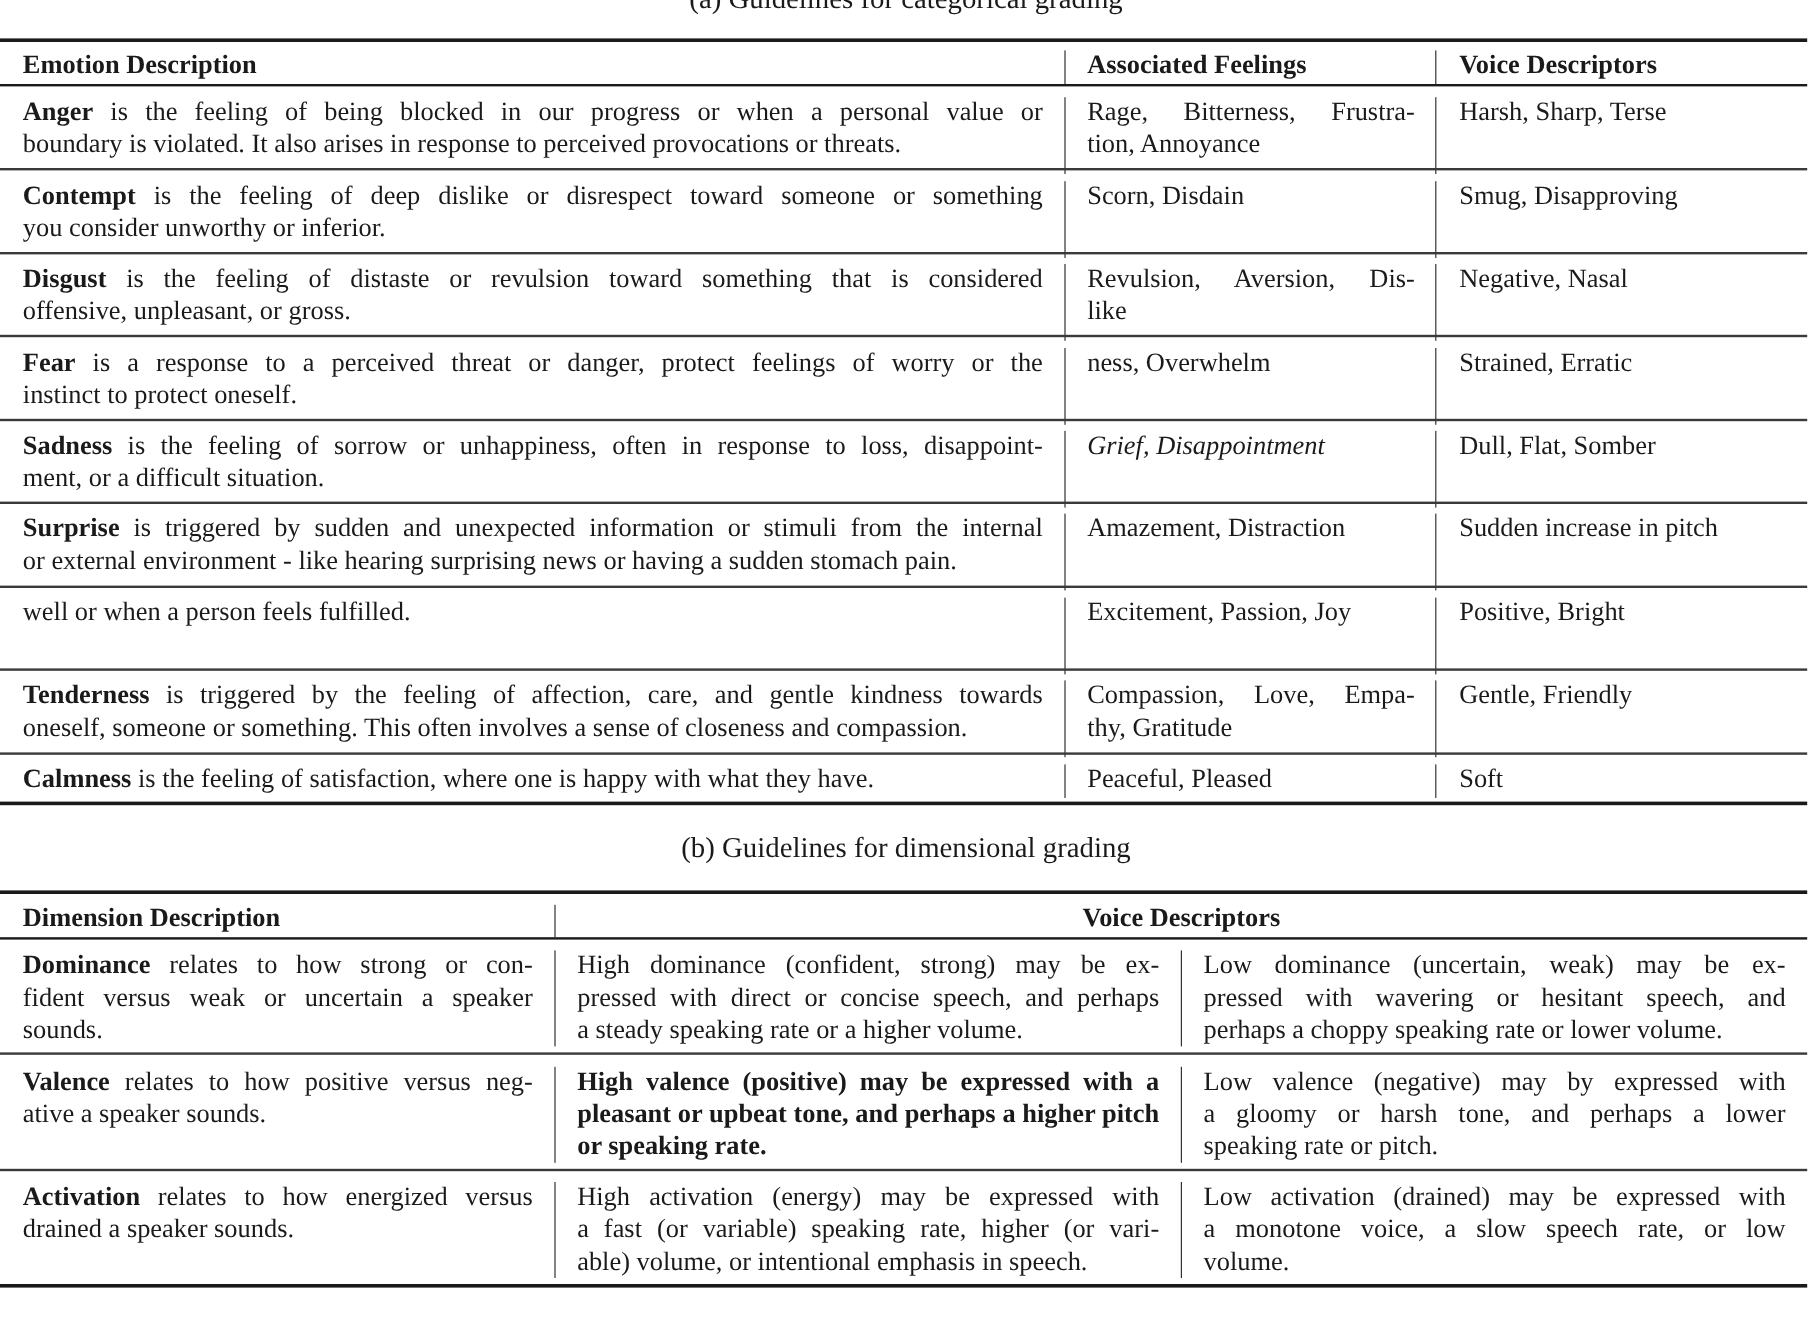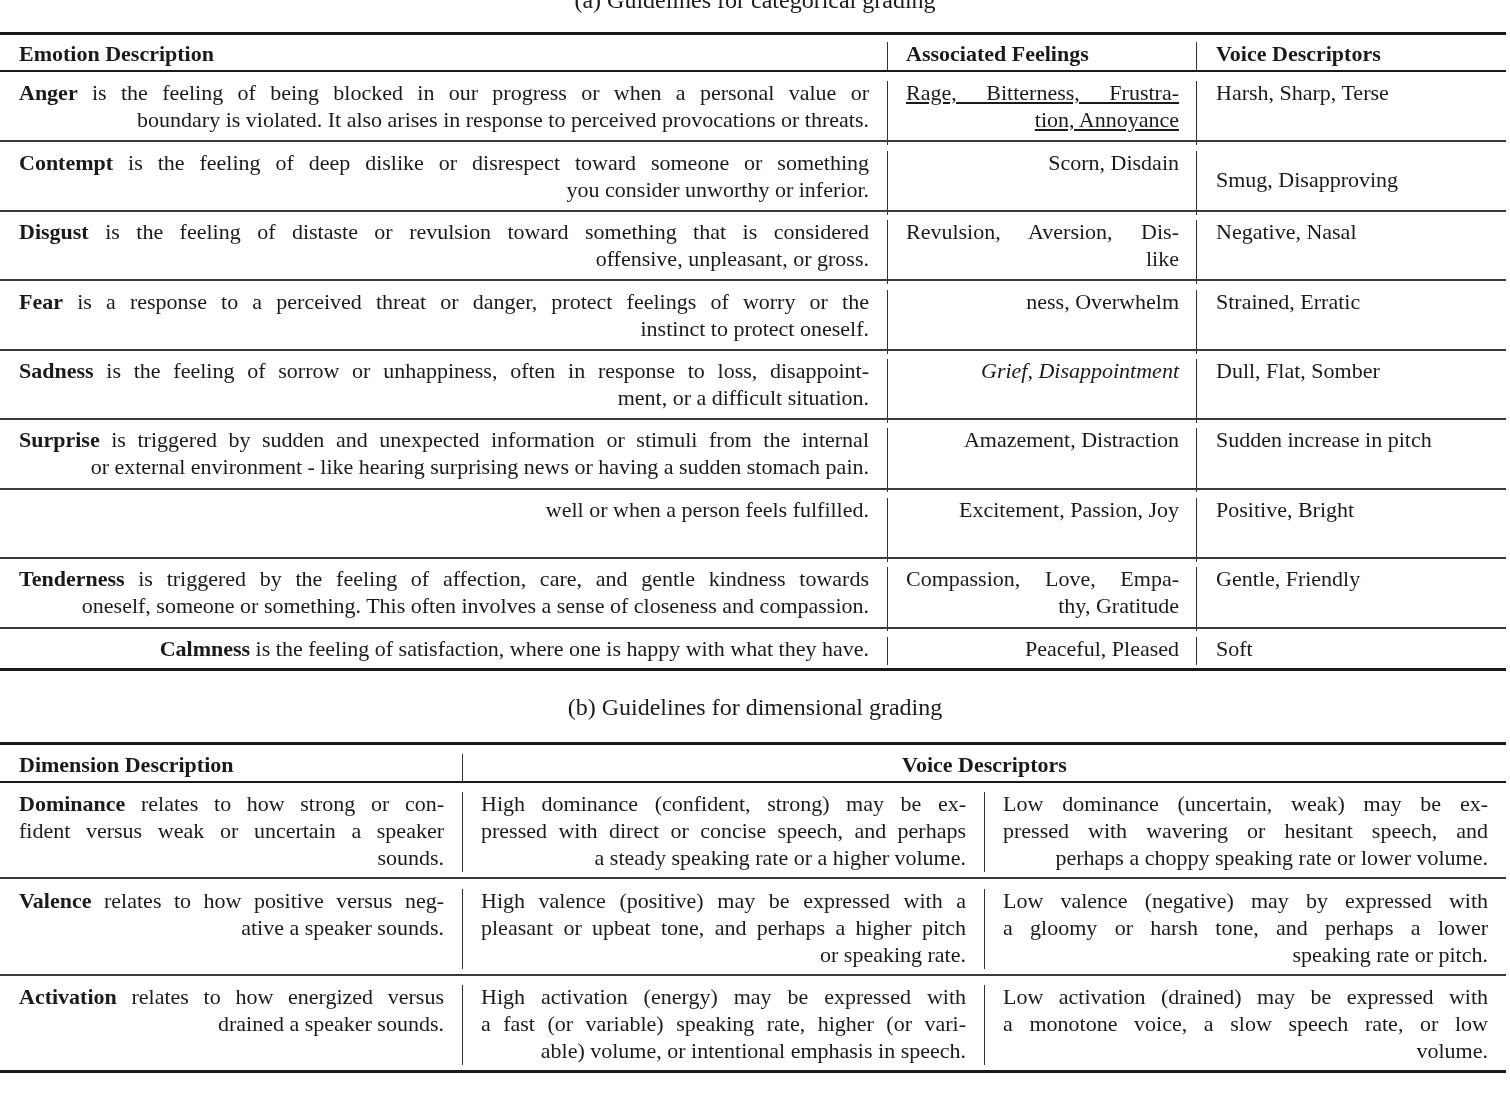--- a/index.html
+++ b/index.html
@@ -18,21 +18,21 @@
     .rule { position: absolute; left: 0; width: 1506px; background: #1a1a1a; }
     .thick { height: 3px; }
     .mid { height: 2px; }
     .thin { height: 2px; background: #3a3a3a; }
     .vline { position: absolute; width: 1px; background: #333; }
     .cell {
       position: absolute; line-height: 27px; white-space: nowrap;
     }
     .cell b { font-weight: bold; }
     .hdr { font-weight: bold; line-height: 27px; position: absolute; white-space: nowrap; }
-    .line { display: block; white-space: nowrap; text-align: right; }
+    .line { display: block; white-space: nowrap; }
     .jline { display: block; text-align: justify; text-align-last: justify; white-space: normal; }
   </style>
 </head>
 <body>
 
 <div class="caption" id="cap-a">(a) Guidelines for categorical grading</div>
 
 <div class="rule thick" style="top:32px"></div>
 <div class="hdr" style="left:19px; top:40px">Emotion Description</div>
 <div class="hdr" style="left:906px; top:40px">Associated Feelings</div>
@@ -40,38 +40,38 @@
 <div class="vline" style="left:887px; top:42px; height:28px"></div>
 <div class="vline" style="left:1196px; top:42px; height:28px"></div>
 <div class="rule mid" style="top:70px"></div>
 
 <div id="table-a-body">
     <div>
       <div class="cell" style="left: 19px; top: 79px; width: 850px;">
         <span class="jline"><b>Anger</b><span> is the feeling of being blocked in our progress or when a personal value or</span></span>
         <span class="line">boundary is violated. It also arises in response to perceived provocations or threats.</span>
       </div>
-      <div class="cell" style="left: 906px; top: 79px; width: 273px; text-decoration: underline;">
+      <div class="cell" style="left: 906px; top: 79px; width: 273px;">
         <span class="jline">Rage, Bitterness, Frustra-</span>
         <span class="line">tion, Annoyance</span>
       </div>
       <div class="cell" style="left: 1216px; top: 79px; width: 290px;">Harsh, Sharp, Terse</div>
       <div class="vline" style="left: 887px; top: 81px; height: 64px;"></div>
       <div class="vline" style="left: 1196px; top: 81px; height: 64px;"></div>
     </div>
     <div class="rule thin" style="top: 140px;"></div>
     <div>
       <div class="cell" style="left: 19px; top: 149px; width: 850px;">
         <span class="jline"><b>Contempt</b><span> is the feeling of deep dislike or disrespect toward someone or something</span></span>
         <span class="line">you consider unworthy or inferior.</span>
       </div>
       <div class="cell" style="left: 906px; top: 149px; width: 273px;">
         <span class="line">Scorn, Disdain</span>
       </div>
-      <div class="cell" style="left: 1216px; top: 149px; width: 290px; margin-top: 17px;">Smug, Disapproving</div>
+      <div class="cell" style="left: 1216px; top: 149px; width: 290px;">Smug, Disapproving</div>
       <div class="vline" style="left: 887px; top: 151px; height: 64px;"></div>
       <div class="vline" style="left: 1196px; top: 151px; height: 64px;"></div>
     </div>
     <div class="rule thin" style="top: 210px;"></div>
     <div>
       <div class="cell" style="left: 19px; top: 218px; width: 850px;">
         <span class="jline"><b>Disgust</b><span> is the feeling of distaste or revulsion toward something that is considered</span></span>
         <span class="line">offensive, unpleasant, or gross.</span>
       </div>
       <div class="cell" style="left: 906px; top: 218px; width: 273px;">
@@ -190,21 +190,21 @@
       </div>
       <div class="vline" style="left: 462px; top: 792px; height: 80px;"></div>
       <div class="vline" style="left: 984px; top: 792px; height: 80px;"></div>
     </div>
     <div class="rule thin" style="top: 877px;"></div>
     <div>
       <div class="cell" style="left: 19px; top: 887px; width: 425px;">
         <span class="jline"><b>Valence</b><span> relates to how positive versus neg-</span></span>
         <span class="line">ative a speaker sounds.</span>
       </div>
-      <div class="cell" style="left: 481px; top: 887px; width: 485px;">
+      <div class="cell" style="left: 481px; top: 887px; width: 485px; font-weight: bold;">
         <span class="jline">High valence (positive) may be expressed with a</span>
         <span class="jline">pleasant or upbeat tone, and perhaps a higher pitch</span>
         <span class="line">or speaking rate.</span>
       </div>
       <div class="cell" style="left: 1003px; top: 887px; width: 485px;">
         <span class="jline">Low valence (negative) may by expressed with</span>
         <span class="jline">a gloomy or harsh tone, and perhaps a lower</span>
         <span class="line">speaking rate or pitch.</span>
       </div>
       <div class="vline" style="left: 462px; top: 889px; height: 80px;"></div>

